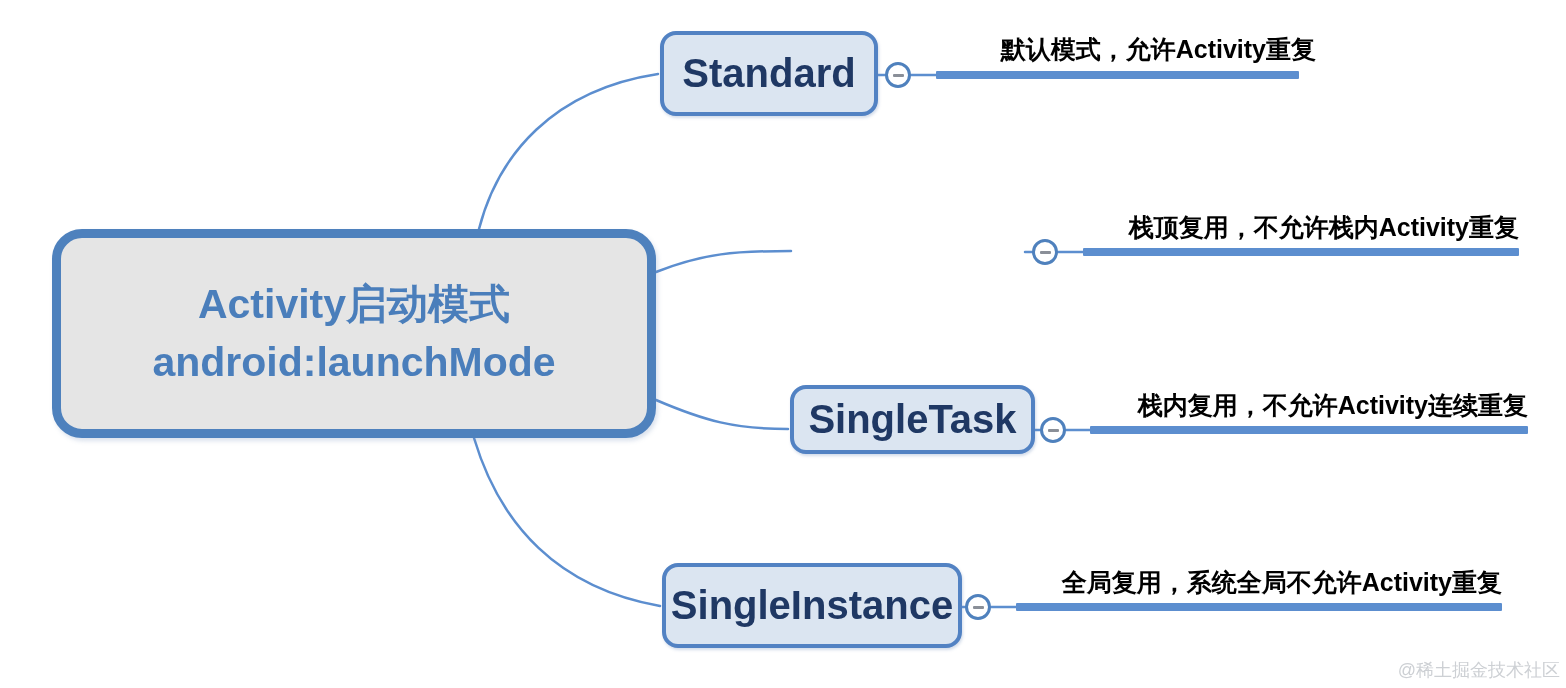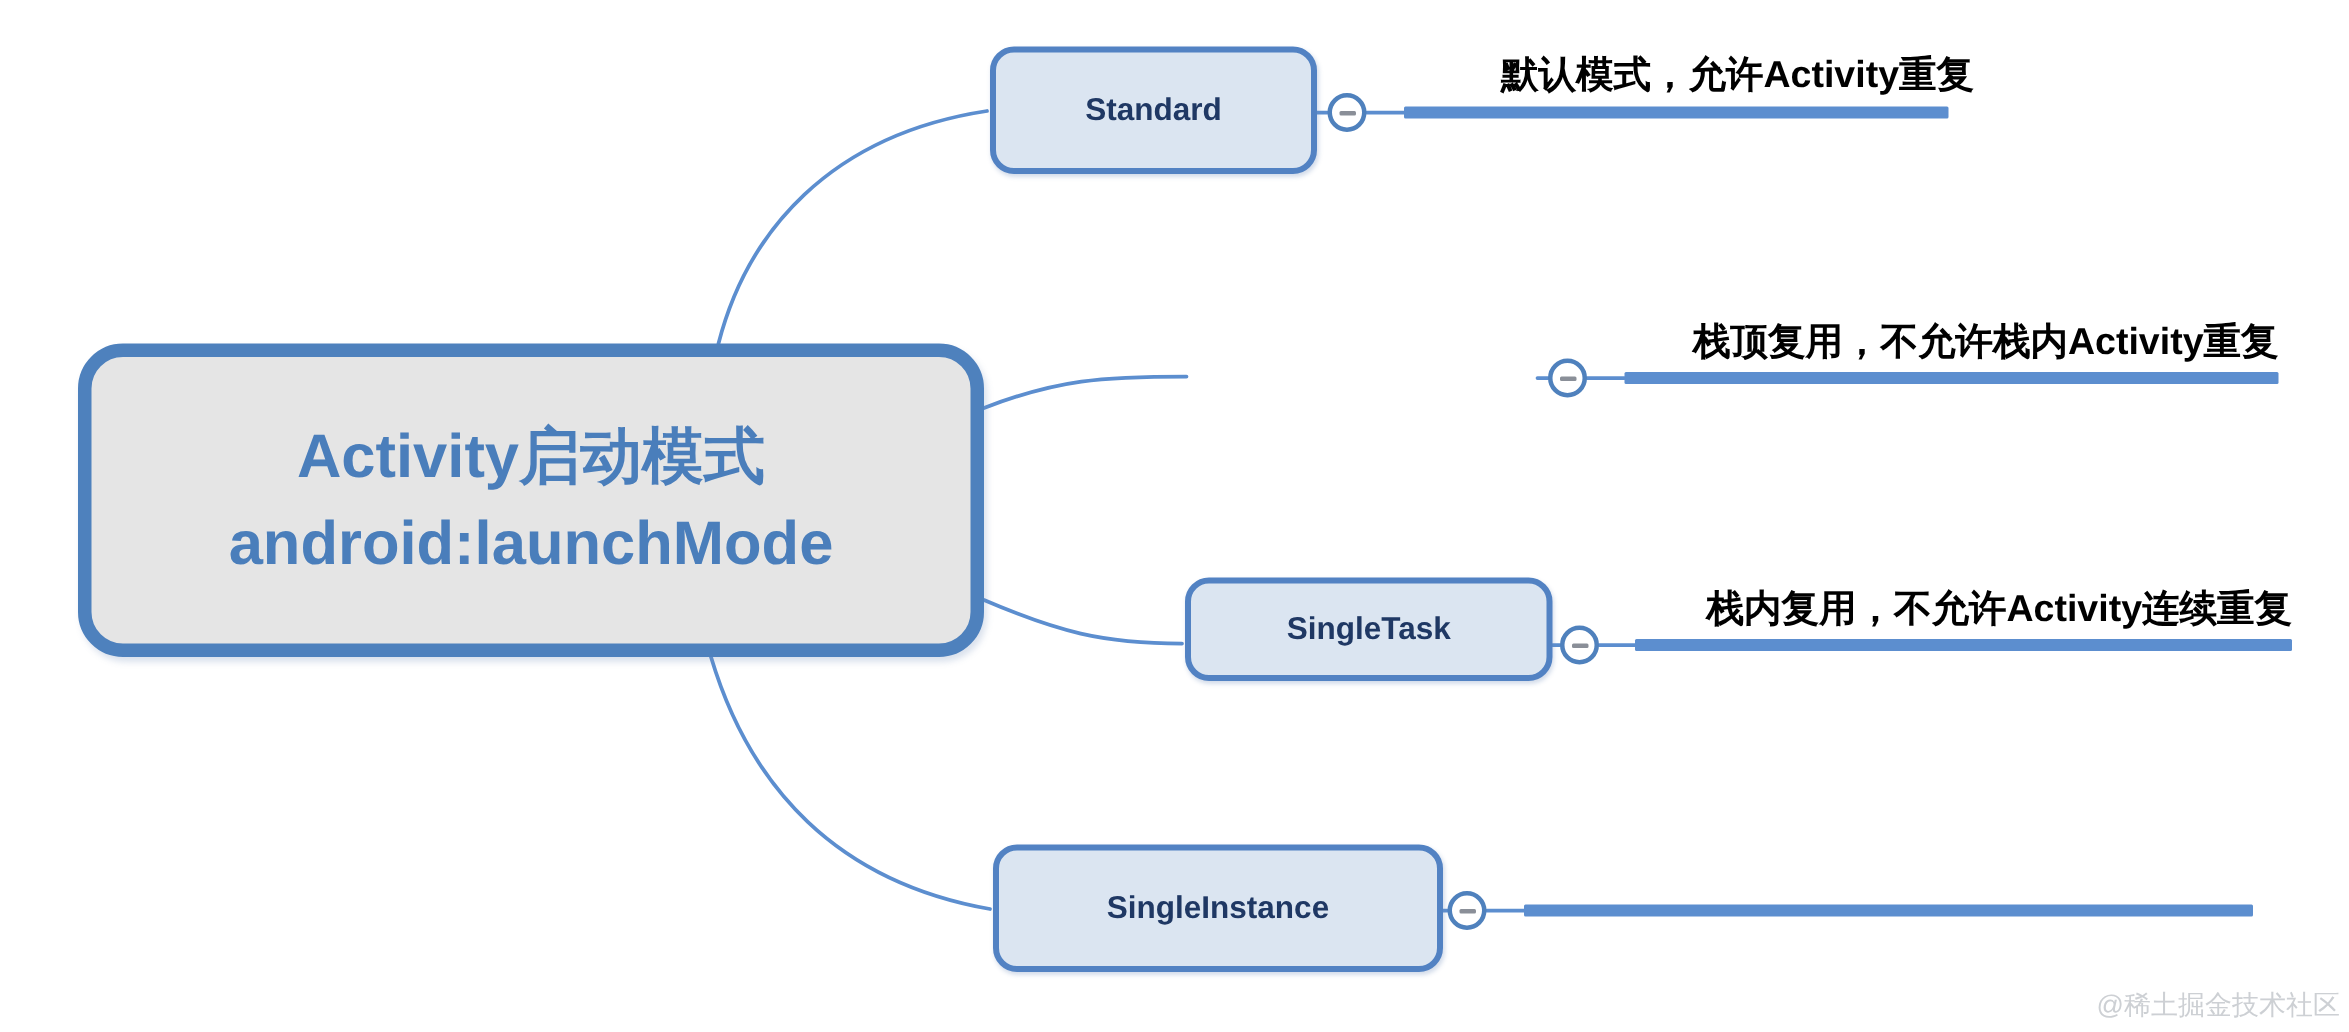--- a/index.html
+++ b/index.html
@@ -39,21 +39,21 @@
   .topic-node {
     position: absolute;
     box-sizing: border-box;
     background: #DBE5F1;
     border: 4px solid #5282C3;
     border-radius: 16px;
     display: flex;
     align-items: center;
     justify-content: center;
     color: #1F3864;
-    font-size: 21px;
+    font-size: 40px;
     font-weight: bold;
     box-shadow: 1px 2px 3px rgba(110, 140, 185, 0.3);
   }
   .node-standard       { left: 660px; top: 31px;  width: 218px; height: 85px; }
   .node-singletop      { left: 793px; top: 208px; width: 232px; height: 85px; }
   .node-singletask     { left: 790px; top: 385px; width: 245px; height: 69px; }
   .node-singleinstance { left: 662px; top: 563px; width: 300px; height: 85px; }
 
   .collapse-btn {
     position: absolute;
@@ -160,17 +160,18 @@
   </div>
   <div class="desc-label desc-singletask">栈内复用，不允许Activity连续重复</div>
   <div class="underline-bar bar-singletask"></div>
 
   <div class="topic-node node-singleinstance">
     <span>SingleInstance</span>
   </div>
   <div class="collapse-btn btn-singleinstance">
     <span class="minus-bar"></span>
   </div>
+  <div class="desc-label desc-singleinstance">全局复用，系统全局不允许Activity重复</div>
   <div class="underline-bar bar-singleinstance"></div>
 
   <div class="watermark">@稀土掘金技术社区</div>
 
 </div>
 
 </body></html>

